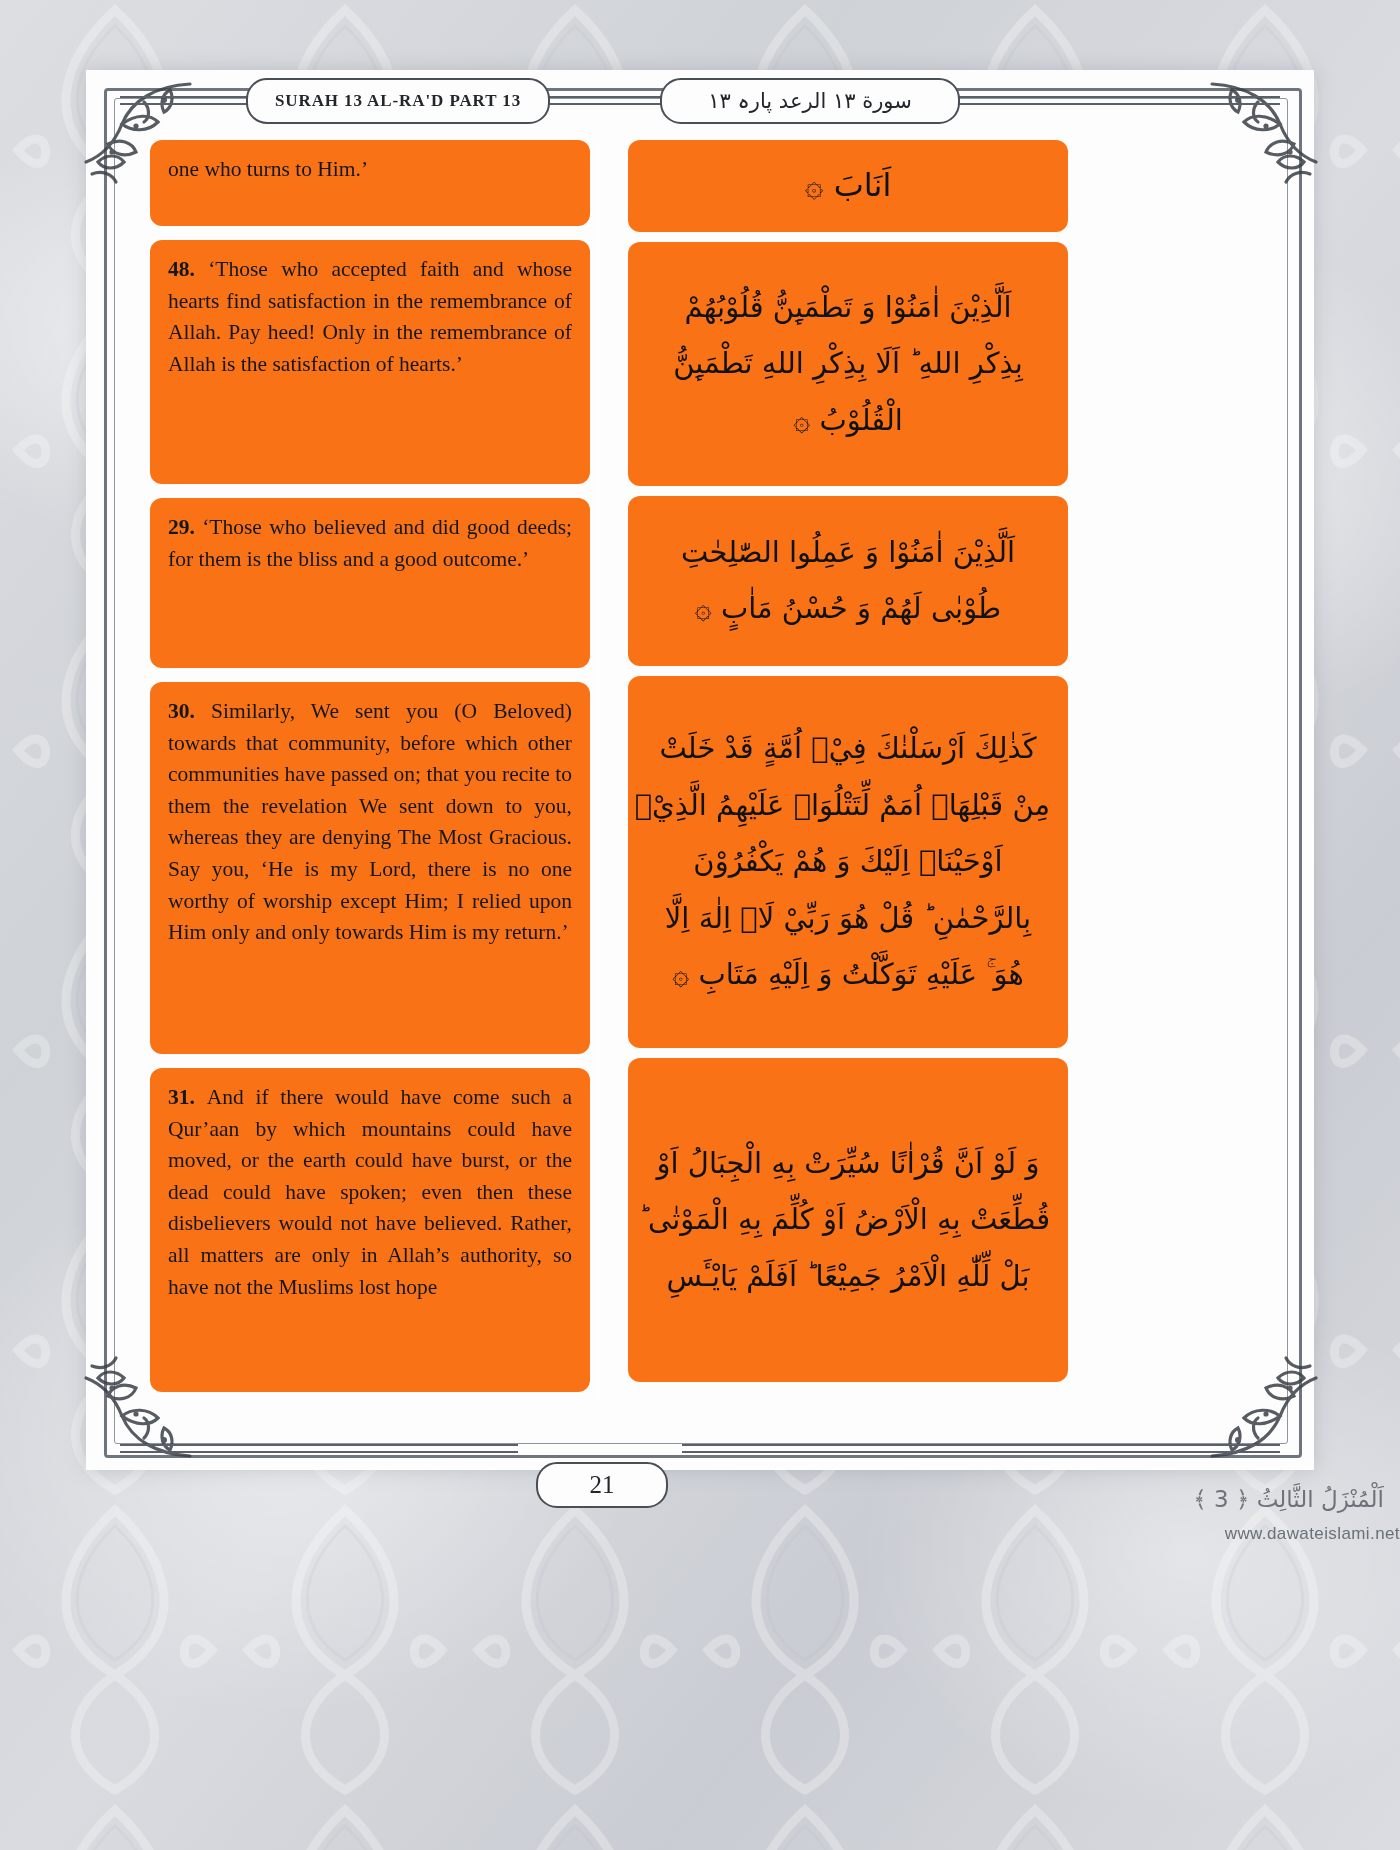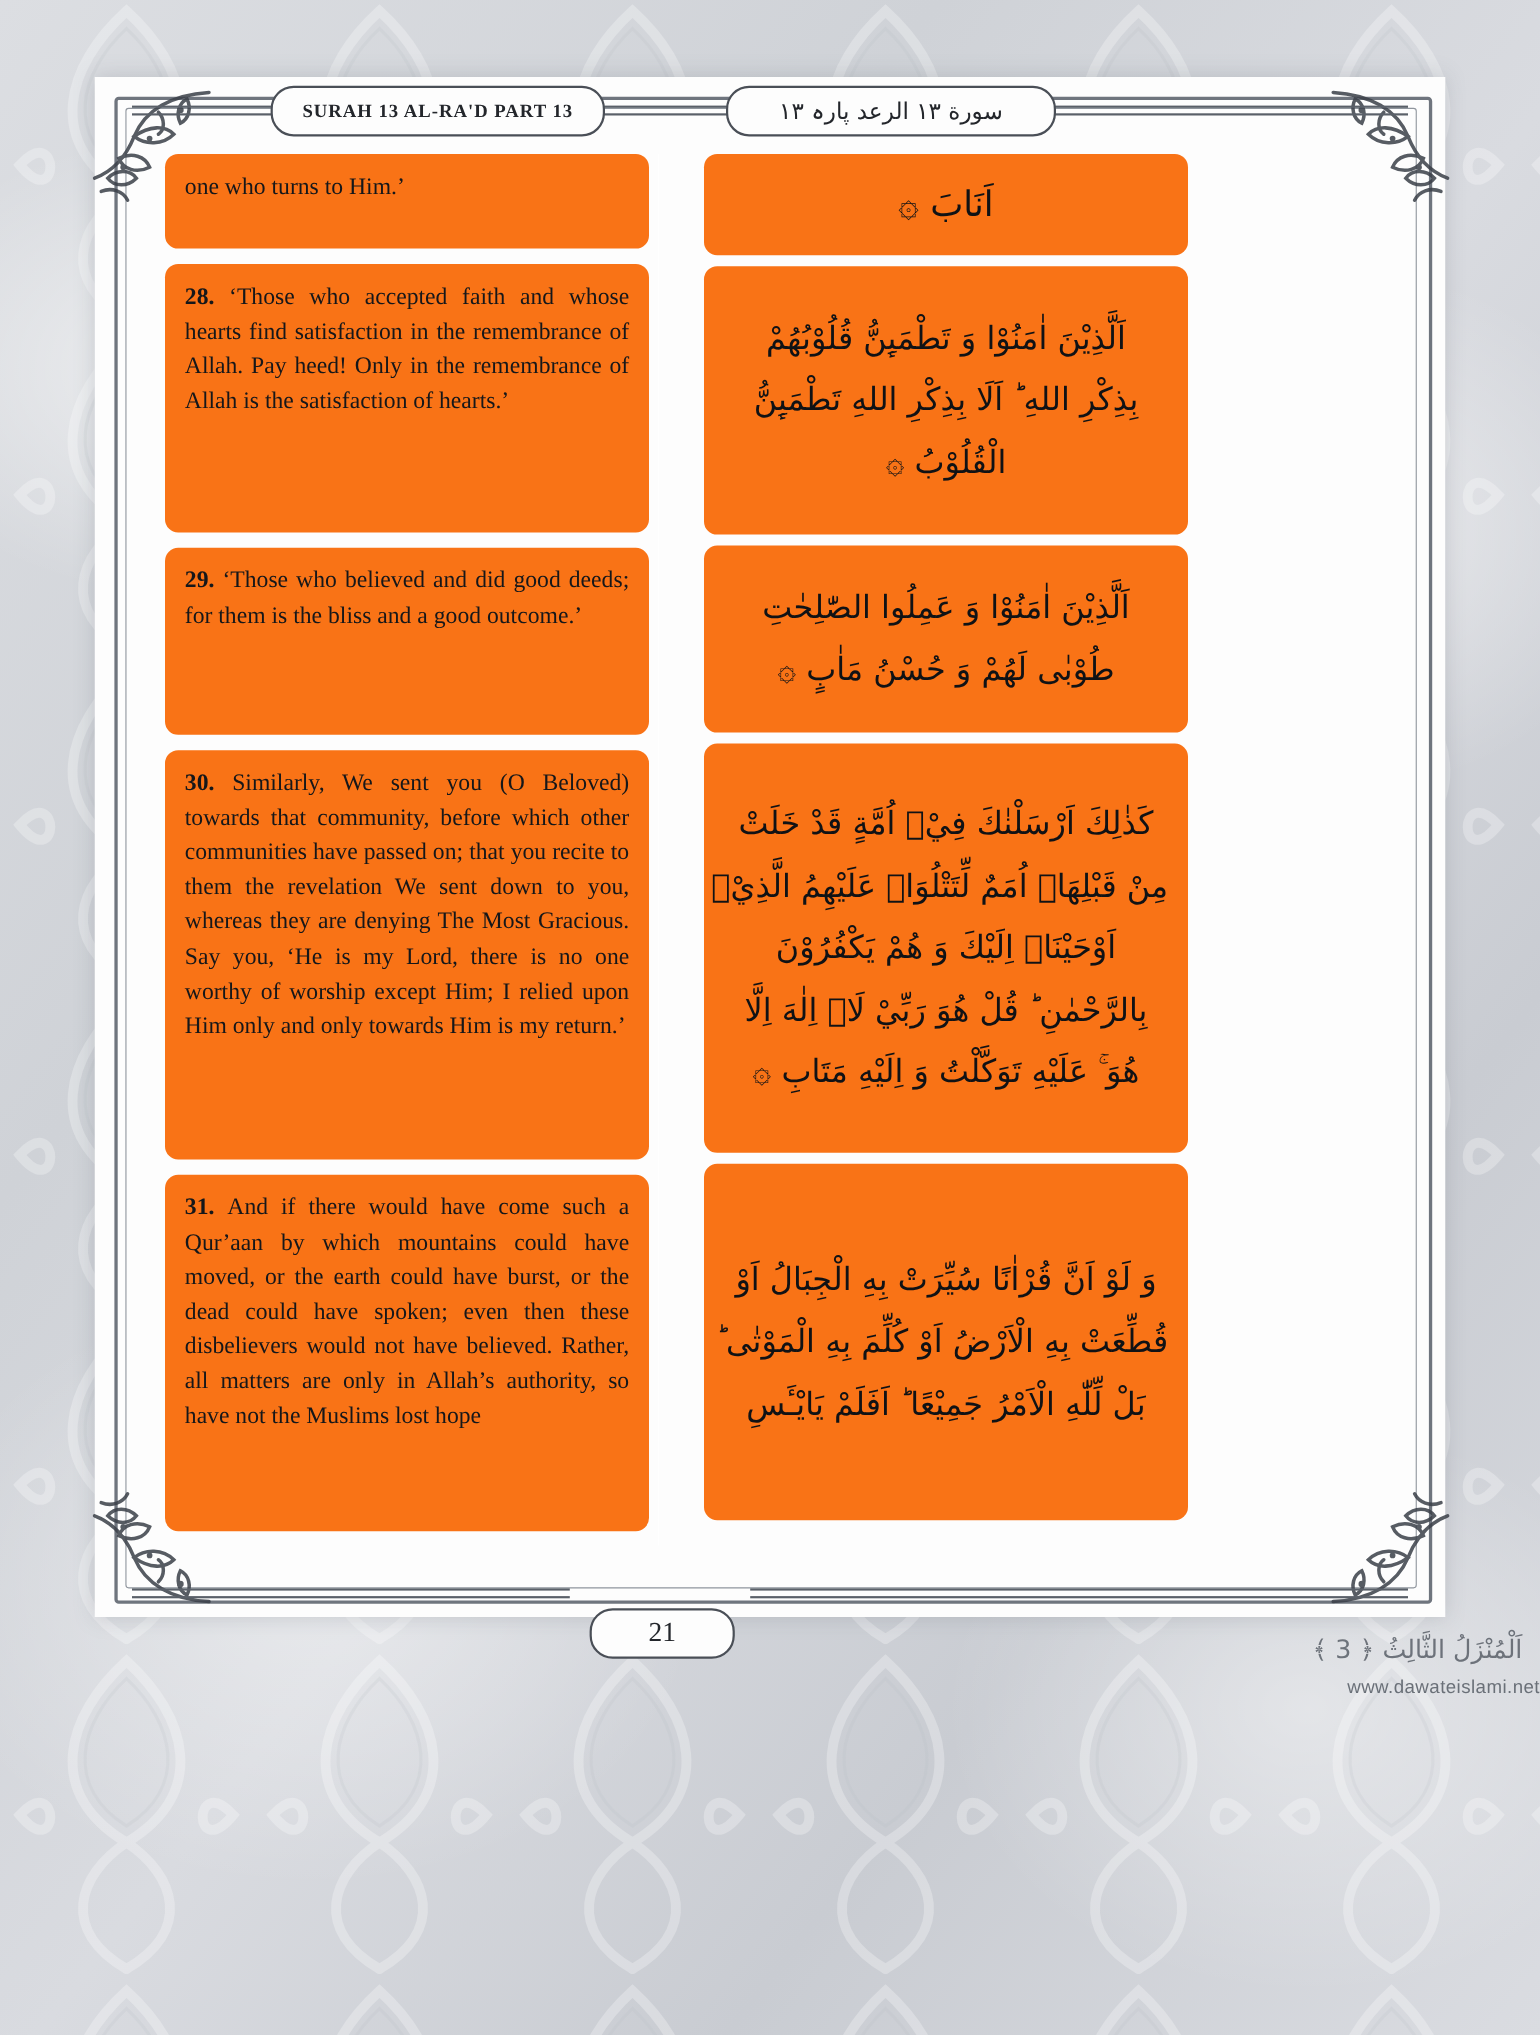--- a/index.html
+++ b/index.html
@@ -85,21 +85,21 @@
   #hdr-rule-c{left:954px;top:96px;width:326px;}
 
   
   #content{
     position:absolute;left:150px;top:140px;
     width:1100px;height:1272px;
     display:flex;gap:14px;
     z-index:5;
   }
   #col-english{width:440px;display:flex;flex-direction:column;gap:14px;}
-  #col-arabic{width:440px;display:flex;flex-direction:column;gap:10px;margin-left:36px;}
+  #col-arabic{width:440px;display:flex;flex-direction:column;gap:10px;margin-left:24px;}
   
   #col-divider{
     position:absolute;left:598px;top:140px;
     width:1px;height:1265px;background:#ffffff;z-index:6;
   }
 
   .verse-box{
     background:#f97316;
     border-radius:12px;
     padding:14px 18px 16px 18px;
@@ -272,21 +272,21 @@
 
 <div id="content">
 
   <div id="col-english">
 
     <div class="verse-box en r0">
       <span>one who turns to Him.’</span>
     </div>
 
     <div class="verse-box en r1">
-      <span class="vnum">28. </span>
+      <span class="vnum">48. </span>
       <span>‘Those who accepted faith and whose hearts find satisfaction in the remembrance of Allah. Pay heed! Only in the remembrance of Allah is the satisfaction of hearts.’</span>
     </div>
 
     <div class="verse-box en r2">
       <span class="vnum">29. </span>
       <span>‘Those who believed and did good deeds; for them is the bliss and a good outcome.’</span>
     </div>
 
     <div class="verse-box en r3">
       <span class="vnum">30. </span>

